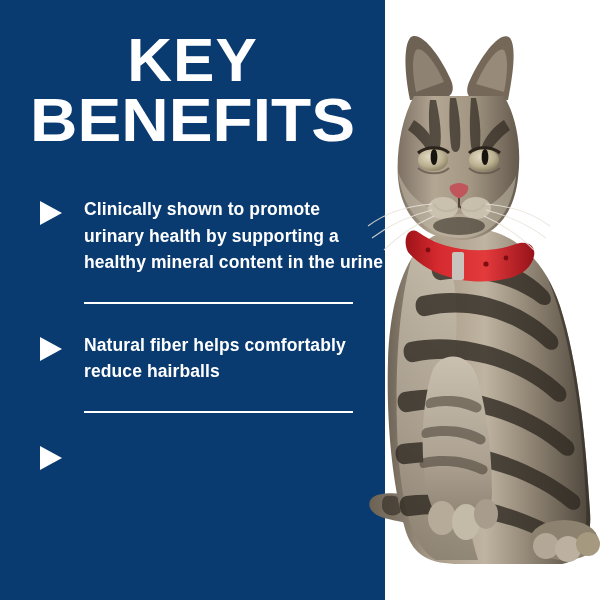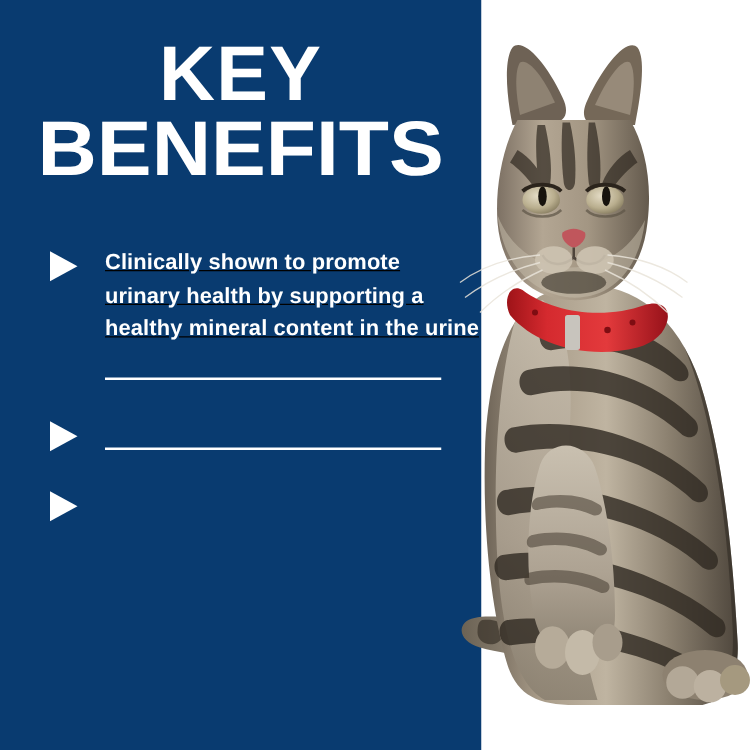--- a/index.html
+++ b/index.html
@@ -51,21 +51,20 @@
   
   .benefits {
     position:absolute;
     left:0; top:196px;
     width:385px;
   }
 
   .benefit-row {
     position:relative;
     padding-left:84px;
-    text-decoration:underline;
   }
 
   .bullet-arrow {
     position:absolute;
     left:40px; top:5px;
     width:0; height:0;
     border-left:22px solid #ffffff;
     border-top:12px solid transparent;
     border-bottom:12px solid transparent;
   }
@@ -114,20 +113,21 @@
       <span class="bullet-arrow"></span>
       <div class="benefit-text">Clinically shown to promote urinary health by supporting a healthy mineral content in the urine</div>
     </div>
 
     <div class="gap-a"></div>
     <div class="divider"></div>
     <div class="gap-b"></div>
 
     <div class="benefit-row">
       <span class="bullet-arrow"></span>
+      <div class="benefit-text">Natural fiber helps comfortably reduce hairballs</div>
     </div>
 
     <div class="gap-a"></div>
     <div class="divider"></div>
     <div class="gap-b"></div>
 
     <div class="benefit-row">
       <span class="bullet-arrow"></span>
     </div>
 

